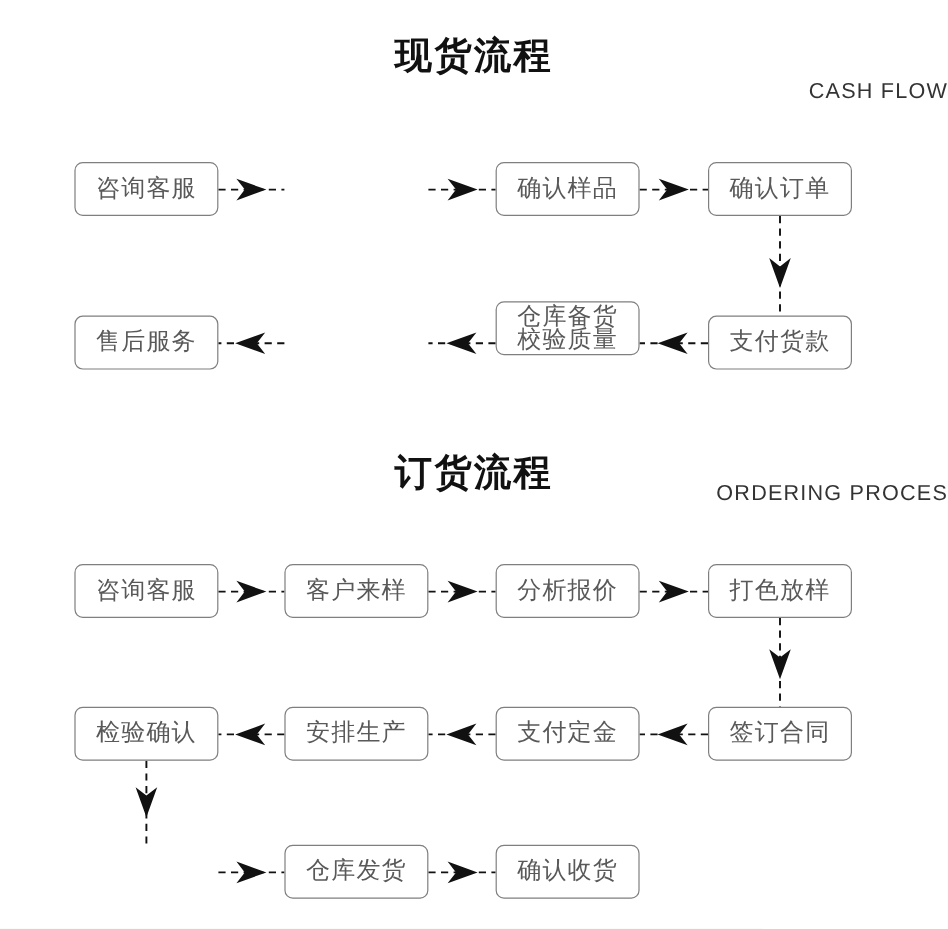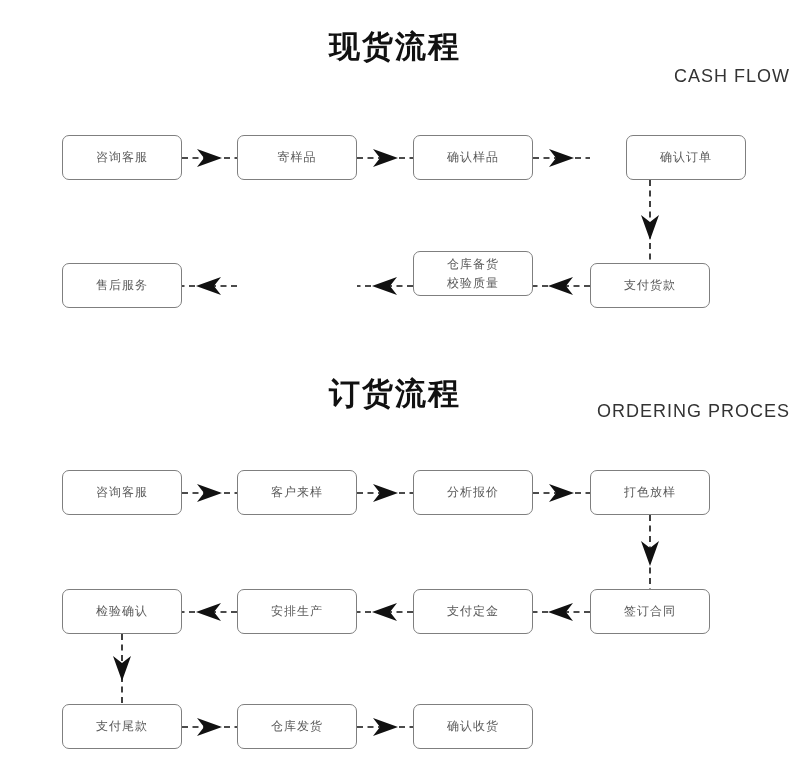--- a/index.html
+++ b/index.html
@@ -41,21 +41,21 @@
   .t2{top:361px;margin-top:12px;}
   .s2{top:401px;}
   .box{
     position:absolute;
     width:120px;height:45px;
     box-sizing:border-box;
     border:1px solid var(--box-border);
     border-radius:7px;
     display:flex;flex-direction:column;
     align-items:center;justify-content:center;
-    font-size:12px;
+    font-size:20px;
     color:var(--box-text);
     letter-spacing:1px;
     background:var(--background);
     line-height:19px;
   }
 </style>
 </head>
 <body>
 
 <div class="canvas">
@@ -120,27 +120,24 @@
       <polygon class="head" points="398,727 373,718 380,727 373,736"></polygon>
     </g>
   </svg>
 
   <div class="title t1">现货流程</div>
   <div class="subtitle s1">CASH FLOW</div>
 
   <div class="box" style="left:62px;top:135px">
       <span>咨询客服</span>
     </div>
-  <div class="box" style="left:237px;top:135px">
-      <span>寄样品</span>
-    </div>
   <div class="box" style="left:413px;top:135px">
       <span>确认样品</span>
     </div>
-  <div class="box" style="left:626px;top:135px">
+  <div class="box" style="left:590px;top:135px">
       <span>确认订单</span>
     </div>
 
   <div class="box" style="left:62px;top:263px">
       <span>售后服务</span>
     </div>
   <div class="box" style="left:413px;top:251px">
     <span>仓库备货</span>
     <span>校验质量</span>
   </div>
@@ -170,23 +167,20 @@
   <div class="box" style="left:237px;top:589px">
       <span>安排生产</span>
     </div>
   <div class="box" style="left:413px;top:589px">
       <span>支付定金</span>
     </div>
   <div class="box" style="left:590px;top:589px">
       <span>签订合同</span>
     </div>
 
-  <div class="box" style="left:62px;top:704px">
-      <span>支付尾款</span>
-    </div>
   <div class="box" style="left:237px;top:704px">
       <span>仓库发货</span>
     </div>
   <div class="box" style="left:413px;top:704px">
       <span>确认收货</span>
     </div>
 
 </div>
 
 </body></html>

